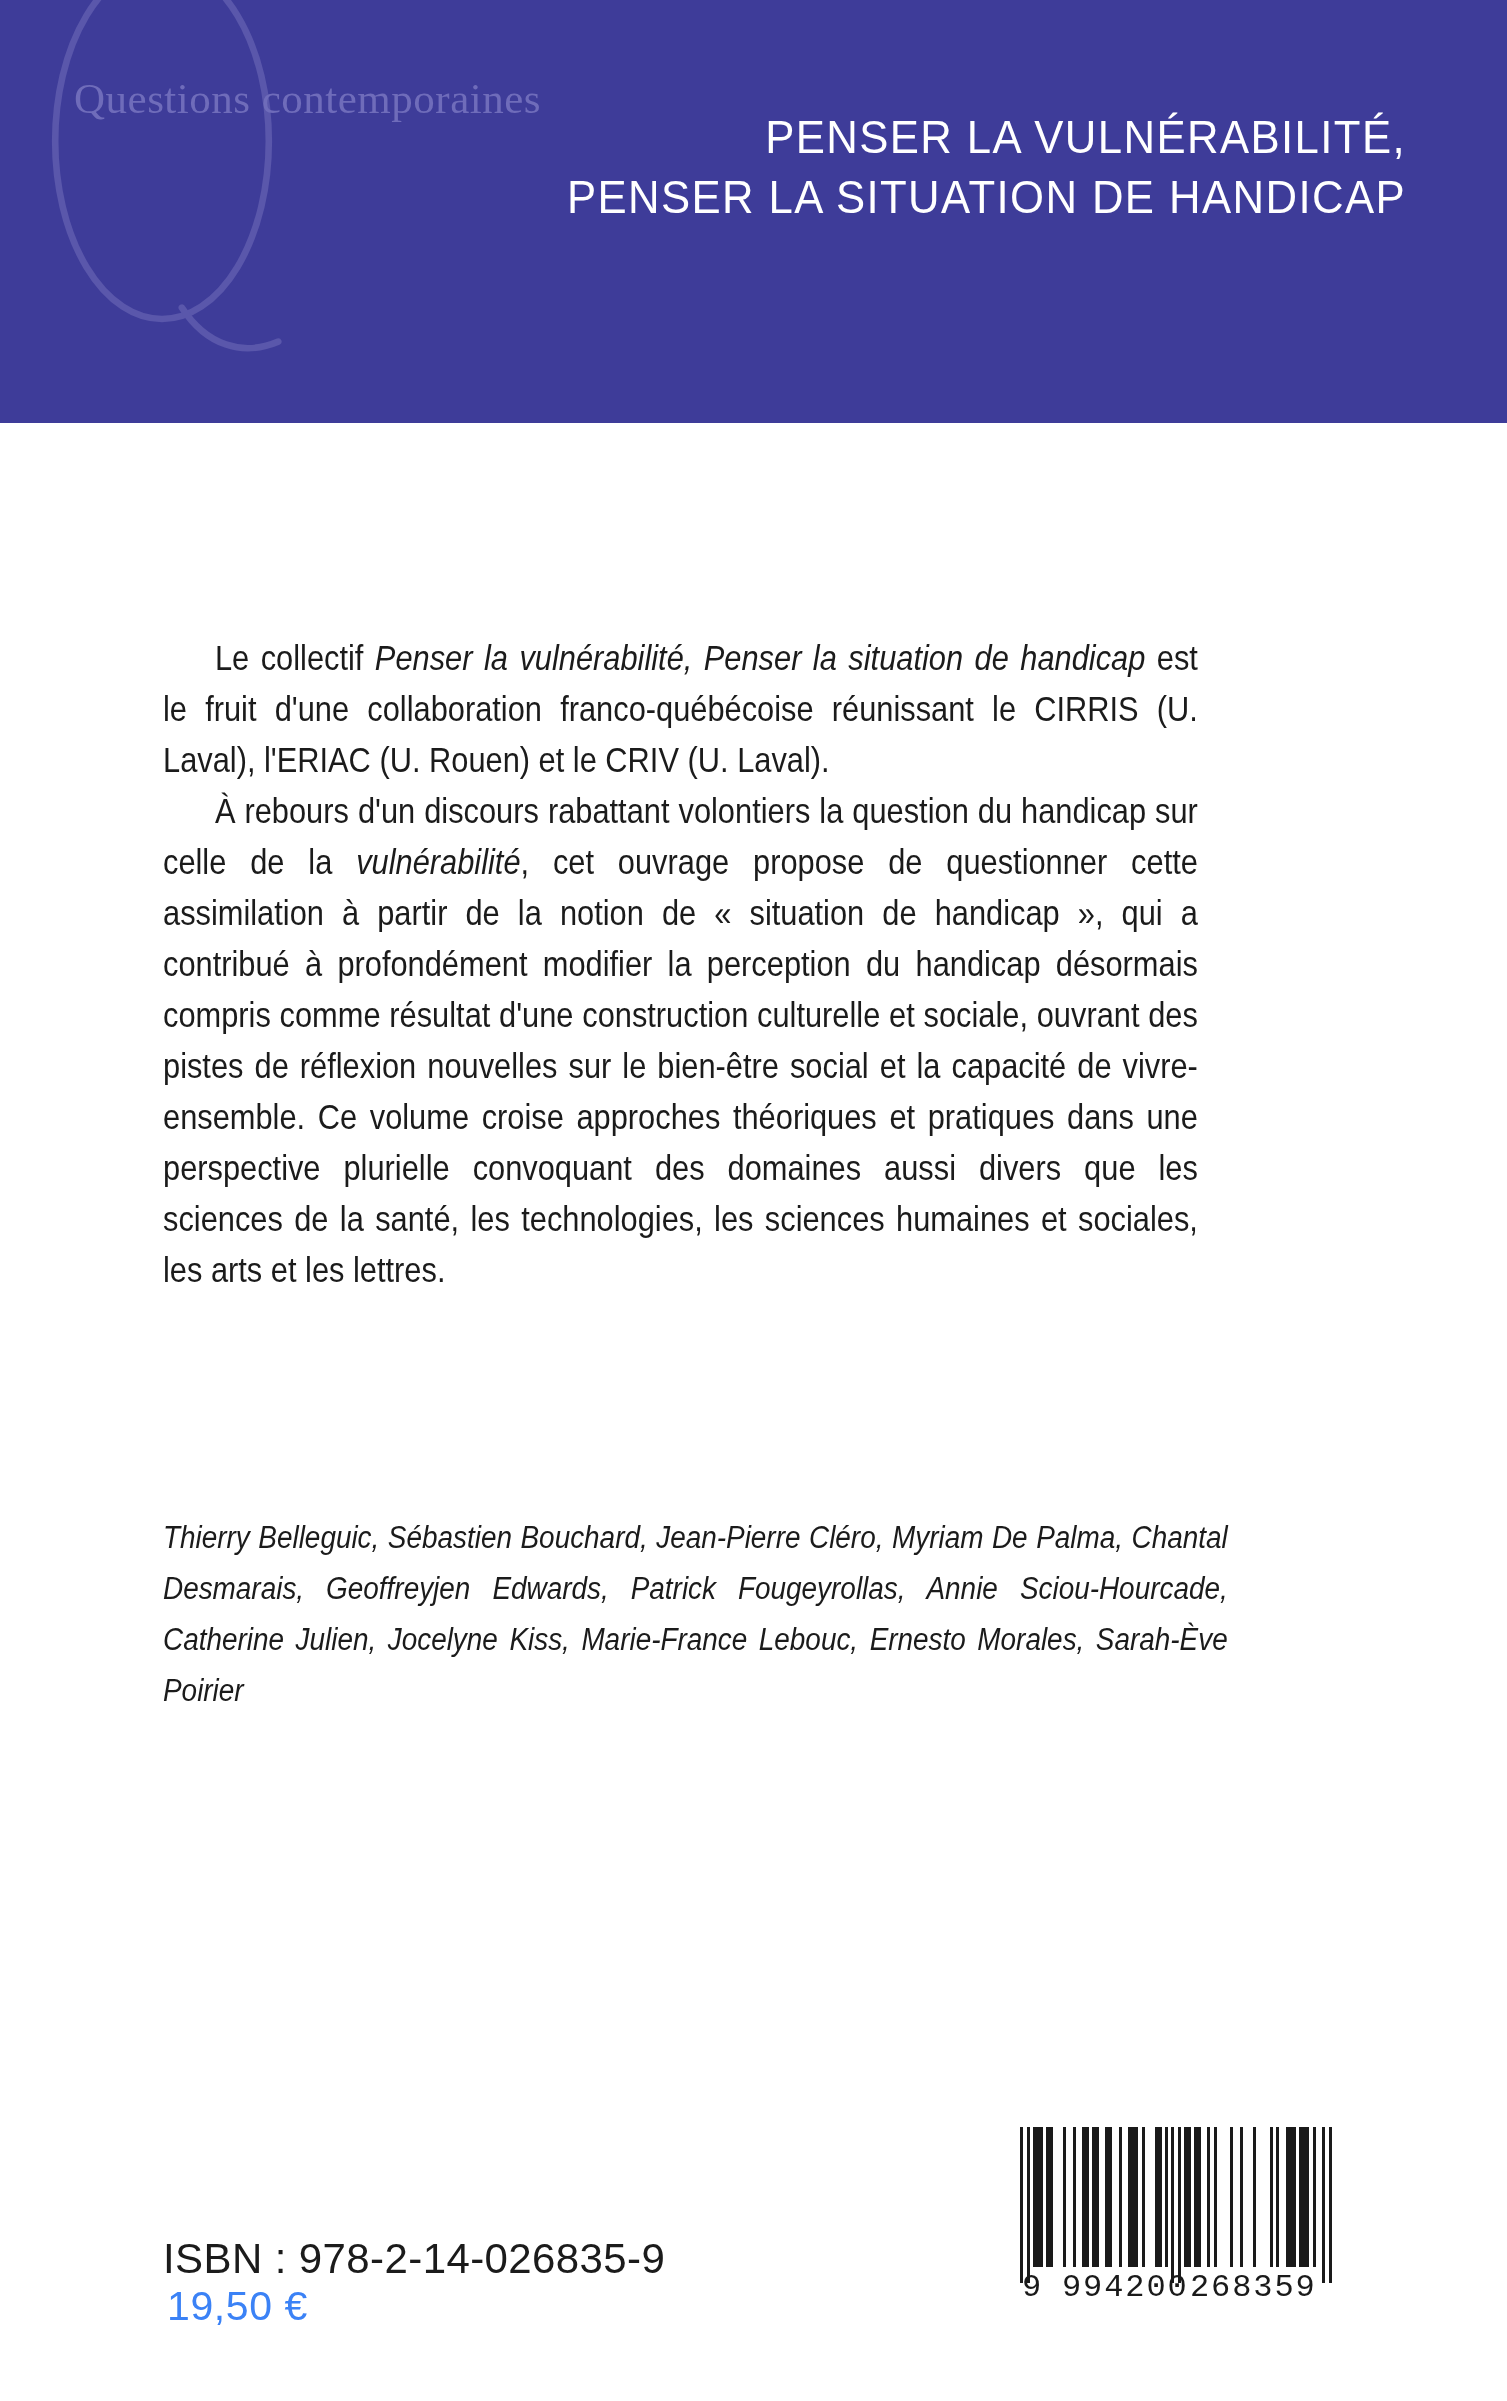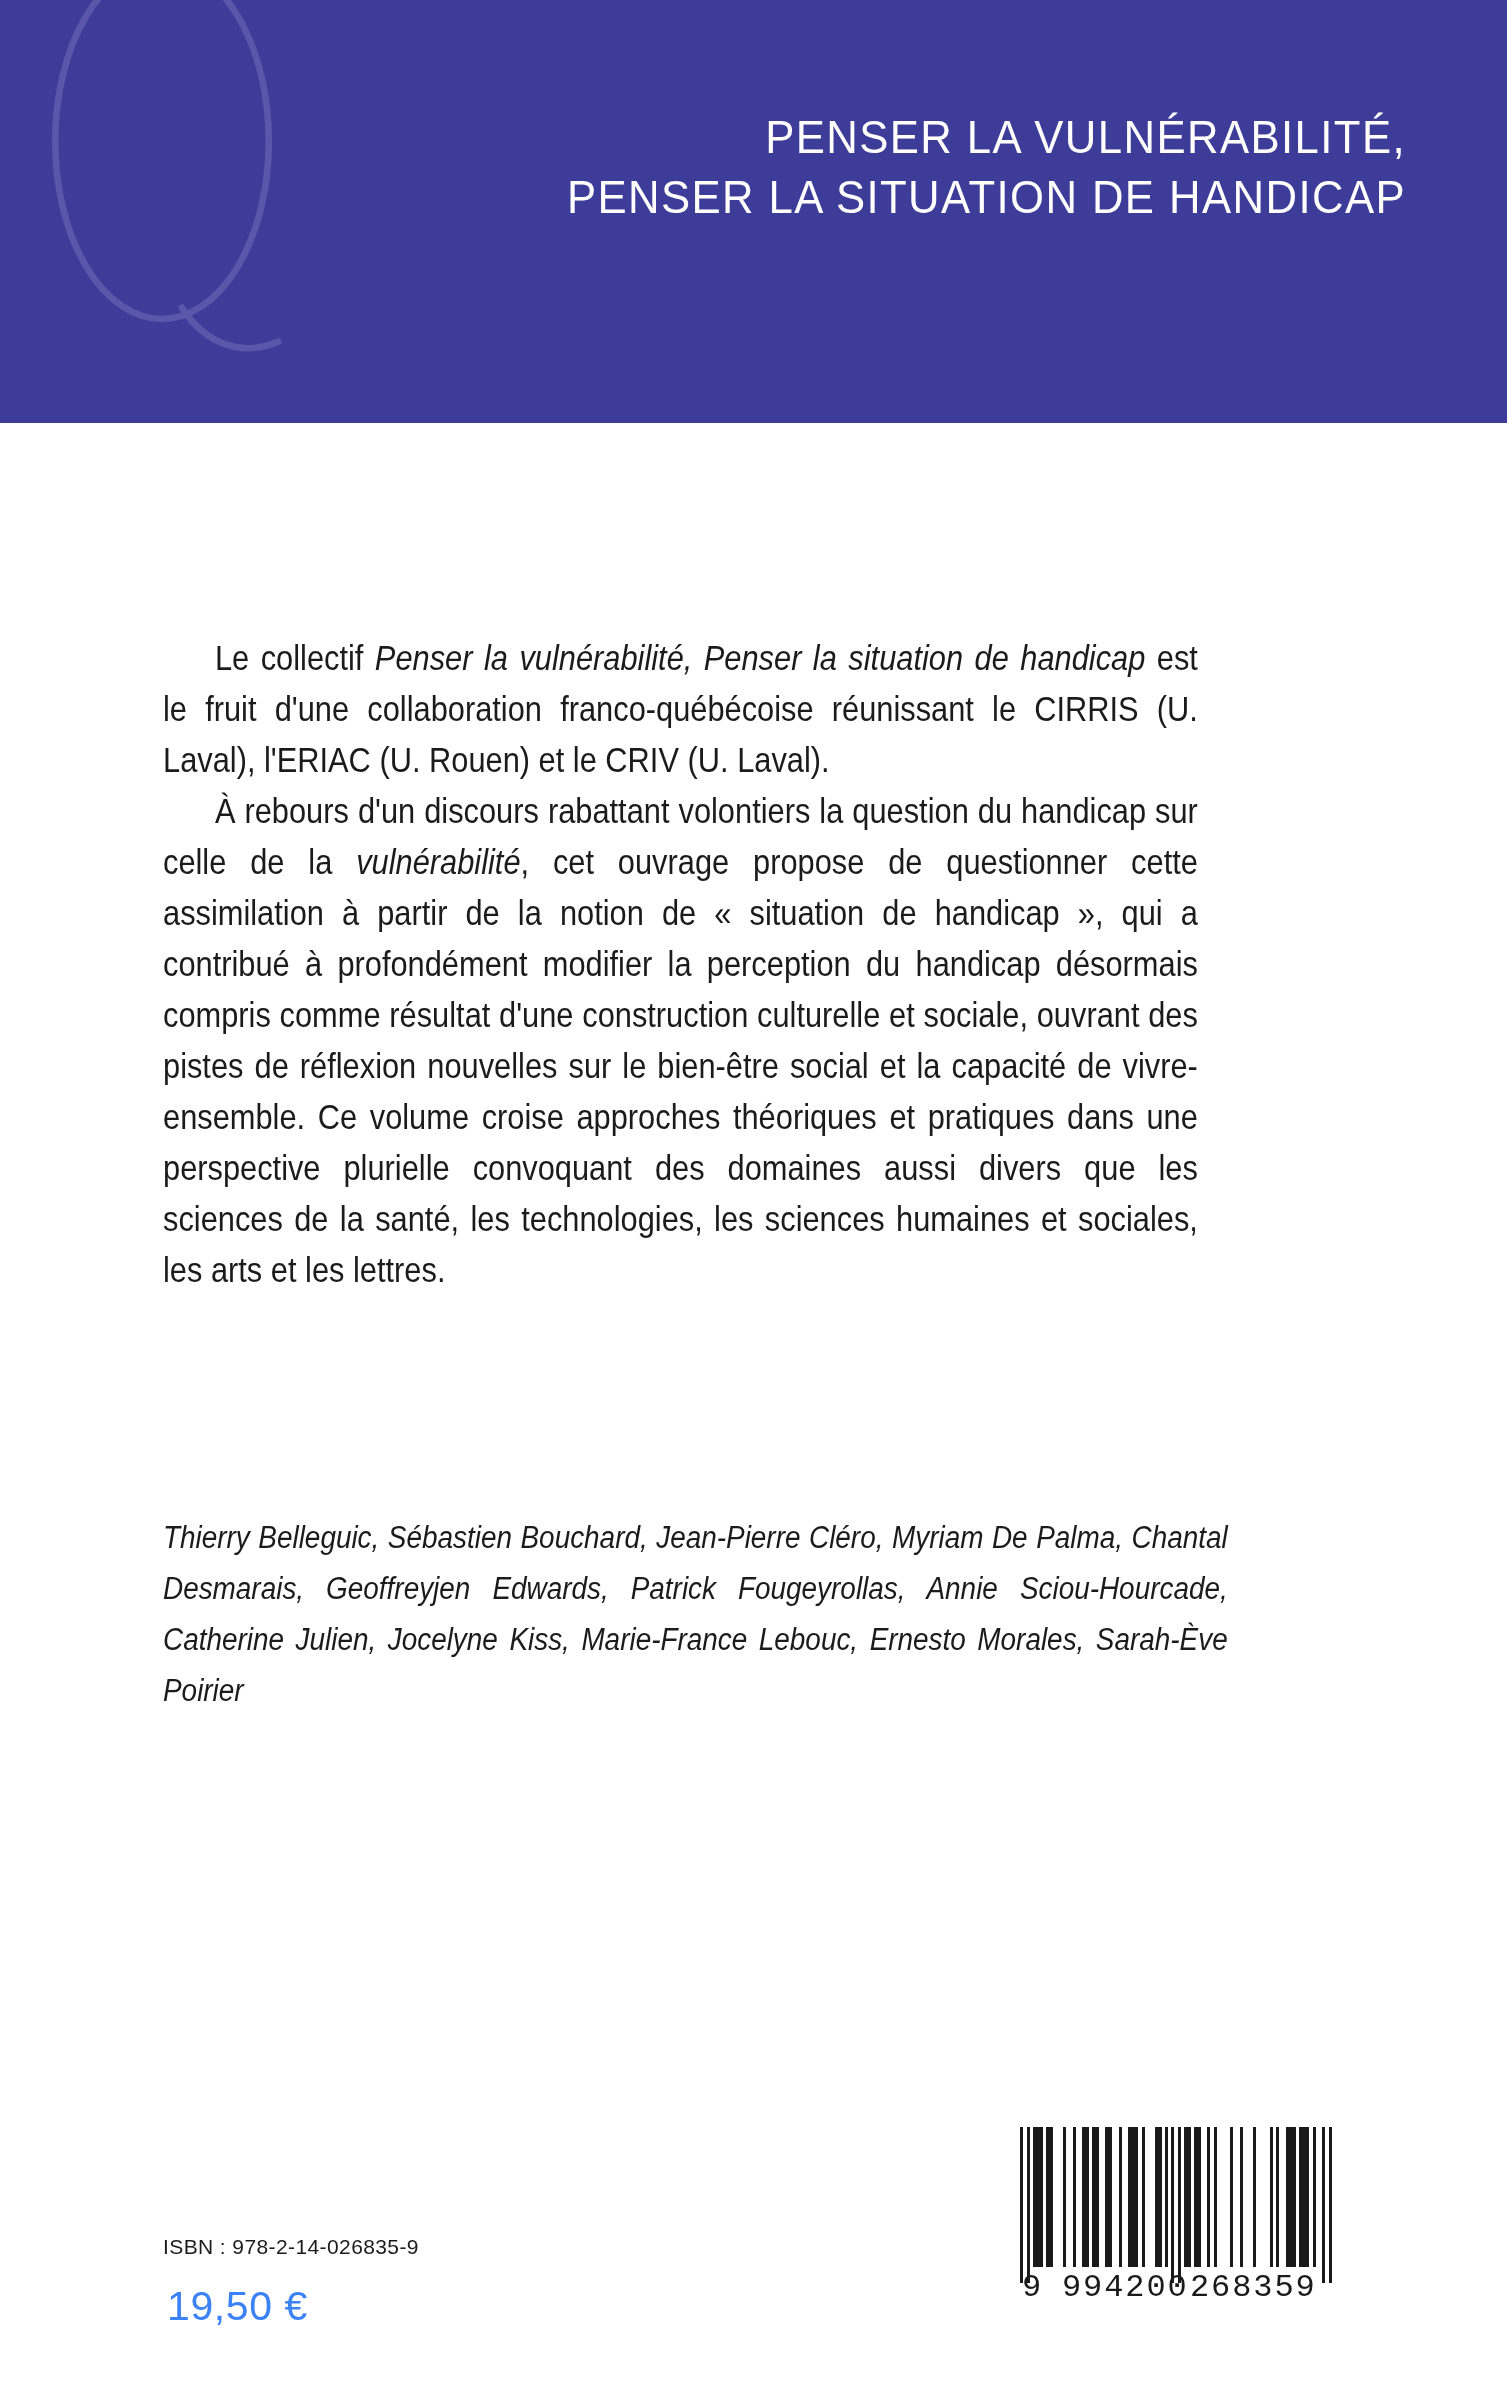--- a/index.html
+++ b/index.html
@@ -105,21 +105,21 @@
     transform-origin: left top;
   }
 
   
   #isbn-line {
     position: absolute;
     left: 163px;
     top: 2235px;
     color: #1b1b1b;
     font-family: "Liberation Sans", sans-serif;
-    font-size: 21px;
+    font-size: 42px;
     font-weight: 300;
     letter-spacing: 0.4px;
     white-space: nowrap;
   }
   #price-line {
     position: absolute;
     left: 167px;
     top: 2283px;
     color: #3b82f6;
     font-family: "Liberation Sans", sans-serif;
@@ -172,20 +172,23 @@
 
 <div id="header-band">
 
   <div id="collection-mark">
     <svg width="244" height="397" viewBox="0 0 258 420" xmlns="http://www.w3.org/2000/svg">
       <ellipse cx="129" cy="196" rx="113" ry="188" fill="none" stroke="#5a57ab" stroke-width="7"></ellipse>
       <path d="M150 372 C176 412 214 424 252 408" fill="none" stroke="#5a57ab" stroke-width="7" stroke-linecap="round"></path>
     </svg>
   </div>
 
+  <div id="collection-name">
+    <span class="cn-first">Questions</span><span class="cn-sep">&nbsp;</span><span class="cn-second">contemporaines</span>
+  </div>
 
   <div id="book-title">
     <span class="tl">PENSER LA VULNÉRABILITÉ,</span>
     <span class="tl">PENSER LA SITUATION DE HANDICAP</span>
   </div>
 
 </div>
 
 <div id="blurb">
   <p><span>Le collectif </span><em>Penser la vulnérabilité, Penser la situation de handicap</em><span> est le fruit d'une collaboration franco-québécoise réunissant le CIRRIS (U. Laval), l'ERIAC (U. Rouen) et le CRIV (U. Laval).</span></p>

